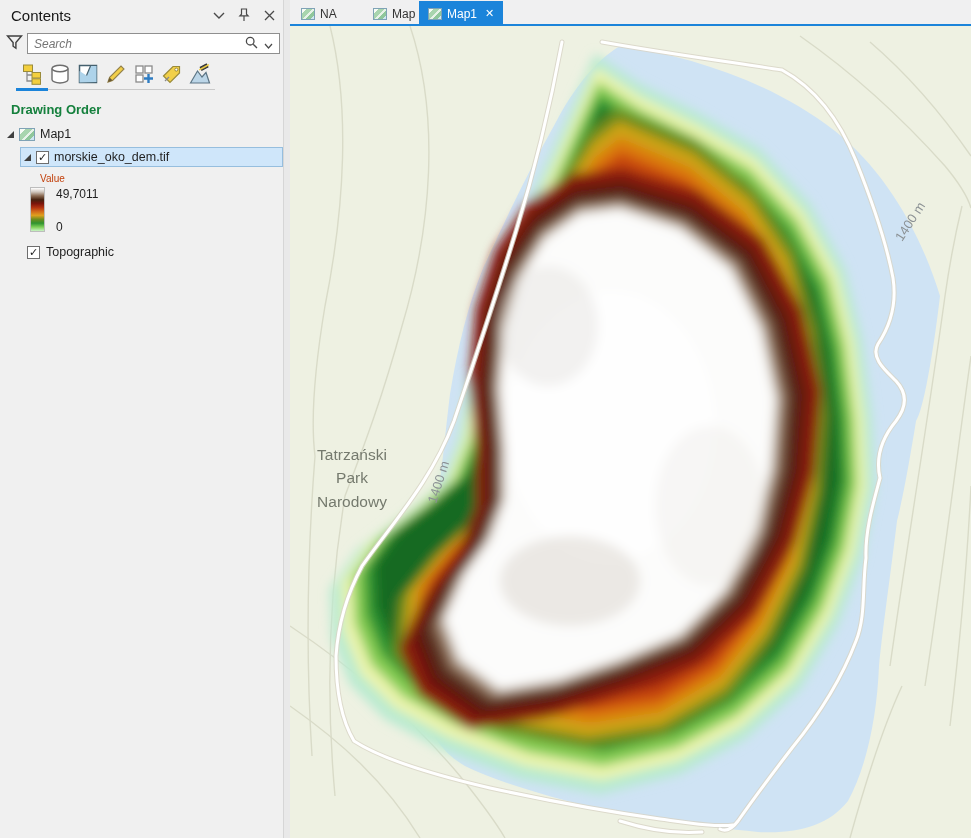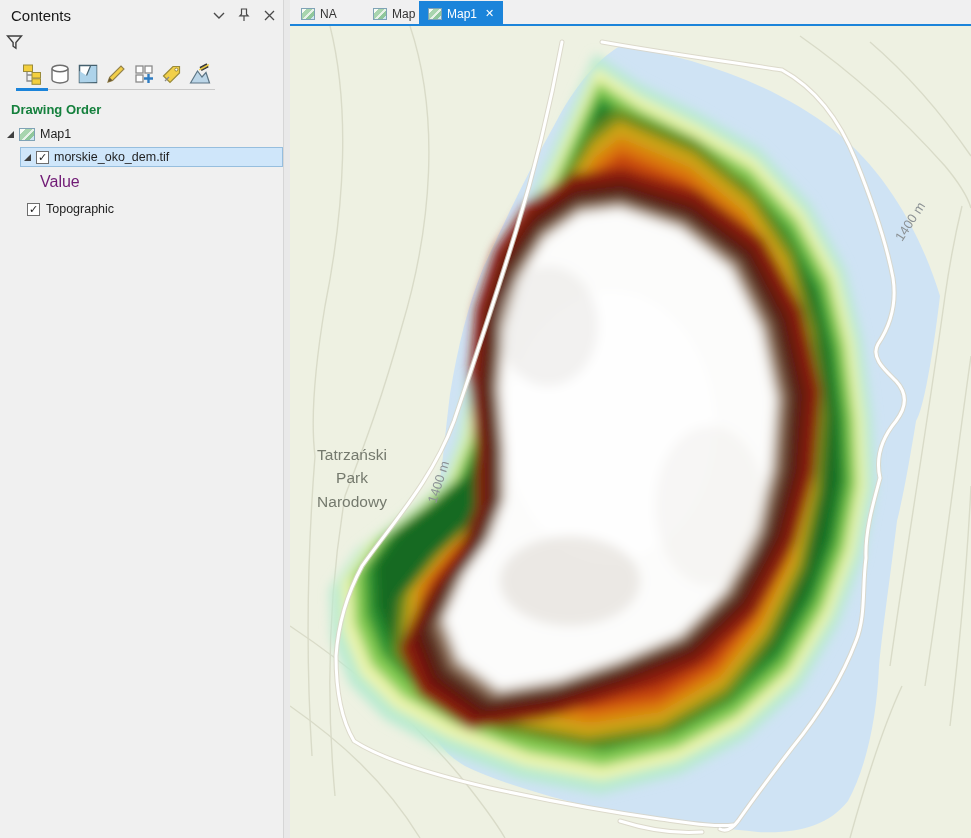--- a/index.html
+++ b/index.html
@@ -38,21 +38,21 @@
   .trow { display:flex; align-items:center; height:20px; }
   .row-map { padding-left:7px; gap:5px; }
   .maplet { width:16px; height:13px; border:1px solid #7fa3b6;
     background:linear-gradient(135deg,#f7fbf6 22%,#a8d5ae 22% 48%,#e7f2e8 48% 62%,#8fc79b 62% 82%,#cfe6f2 82%); }
   .row-layer { position:relative; margin:3px 0 0 20px; width:263px; height:20px;
     border:1px solid #96bede; display:flex; align-items:center; gap:5px; padding-left:3px; }
   .cbx { width:13px; height:13px; background:#fff; border:1px solid #6e6e6e;
     font-size:11px; line-height:11px; text-align:center; color:#1a1a1a; }
   .lbl { font-size:12.5px; color:#1f1f1f; white-space:nowrap; }
   .legend { margin:6px 0 0 40px; }
-  .legend-field { font-size:16px; color:#701a75; margin-bottom:3px; }
+  .legend-field { font-size:10px; color:#c2410c; margin-bottom:3px; }
   .ramp-wrap { position:relative; height:47px; margin-top:2px; }
   .ramp { position:absolute; left:-10px; top:0; width:15px; height:45px; border:1px solid #bdbdbd; }
   .ramp-max { position:absolute; left:16px; top:0; font-size:12px; }
   .ramp-min { position:absolute; left:16px; bottom:0; font-size:12px; }
   .row-basemap { margin:8px 0 0 27px; gap:6px; }
 
   .splitter { position:absolute; left:283px; top:0; width:7px; height:838px;
     background:#e9e9e9; border-left:1px solid #d6d6d6; }
 
   
@@ -92,20 +92,36 @@
         </span>
       </span>
     </div>
 
     <div class="search-row">
       <span class="filter-btn">
         <svg width="17" height="17" viewBox="0 0 17 17">
             <path d="M1.5 2h14l-5.6 6.6v5.6l-2.8-2V8.6z" fill="none" stroke="#3f3f3f" stroke-width="1.4"></path>
           </svg>
       </span>
+      <span class="search-box">
+        <input type="text" placeholder="Search" style="">
+        <span class="search-icons">
+          <span>
+            <svg width="13" height="13" viewBox="0 0 13 13">
+                <circle cx="5.2" cy="5.2" r="3.8" fill="none" stroke="#4a4a4a" stroke-width="1.3"></circle>
+                <line x1="8.2" y1="8.2" x2="12" y2="12" stroke="#4a4a4a" stroke-width="1.3"></line>
+              </svg>
+          </span>
+          <span>
+            <svg width="9" height="6" viewBox="0 0 9 6">
+                <polyline points="1,1 4.5,5 8,1" fill="none" stroke="#4a4a4a" stroke-width="1.2"></polyline>
+              </svg>
+          </span>
+        </span>
+      </span>
     </div>
 
     <div class="panel-toolbar">
       <span class="tool-btn" style="left:19px">
         <svg width="24" height="24" viewBox="0 0 24 24">
           <path d="M7 10v9h5M7 13h5" fill="none" stroke="#8b8b8b" stroke-width="1.3"></path>
           <rect x="3.5" y="3" width="9" height="6.5" fill="#f3cf3e" stroke="#9a8b3a"></rect>
           <rect x="12" y="10.5" width="8.5" height="5.5" fill="#f3cf3e" stroke="#9a8b3a"></rect>
           <rect x="12" y="16.8" width="8.5" height="5.5" fill="#f3cf3e" stroke="#9a8b3a"></rect>
         </svg>
@@ -167,20 +183,25 @@
       </div>
 
       <div class="row-layer" style="background:#cfe6fa">
         <span class="exp"></span>
         <span class="cbx">✓</span>
         <span class="lbl">morskie_oko_dem.tif</span>
       </div>
 
       <div class="legend">
         <div class="legend-field">Value</div>
+        <div class="ramp-wrap">
+          <span class="ramp" style="background: linear-gradient(rgb(255, 255, 255), rgb(207, 198, 189), rgb(138, 106, 82), rgb(70, 34, 15), rgb(124, 21, 11), rgb(178, 50, 16), rgb(210, 105, 26), rgb(223, 160, 29), rgb(111, 141, 29), rgb(47, 147, 48), rgb(126, 208, 88), rgb(201, 243, 196));"></span>
+          <span class="ramp-max">49,7011</span>
+          <span class="ramp-min">0</span>
+        </div>
       </div>
 
       <div class="trow row-basemap">
         <span class="cbx">✓</span>
         <span class="lbl">Topographic</span>
       </div>
     </div>
   </aside>
 
   <div class="splitter"></div>

